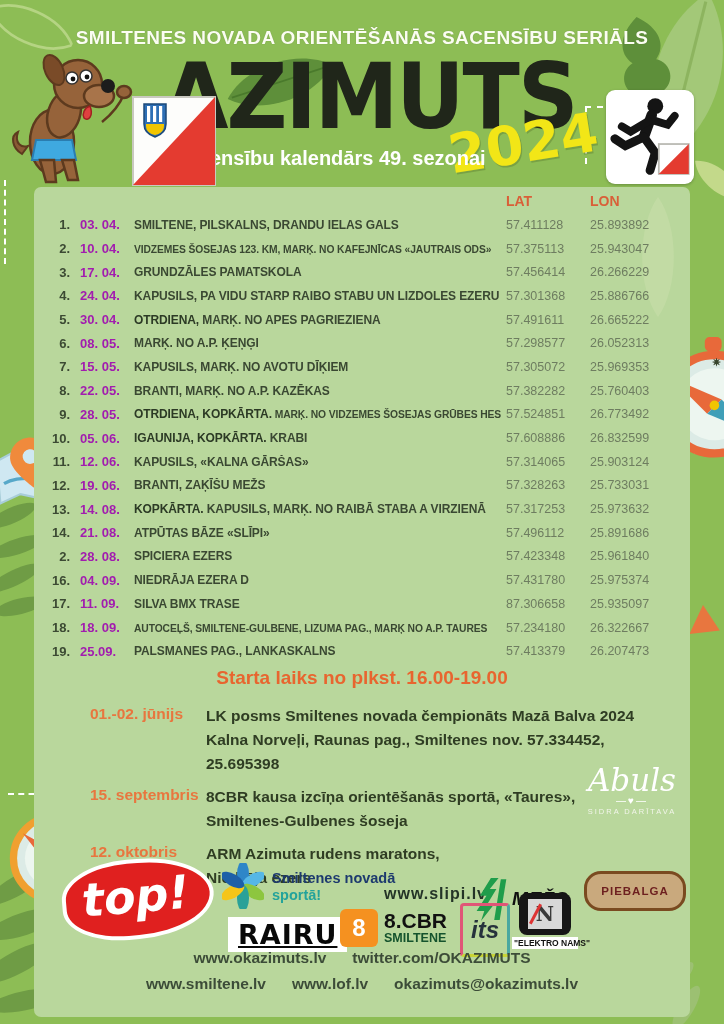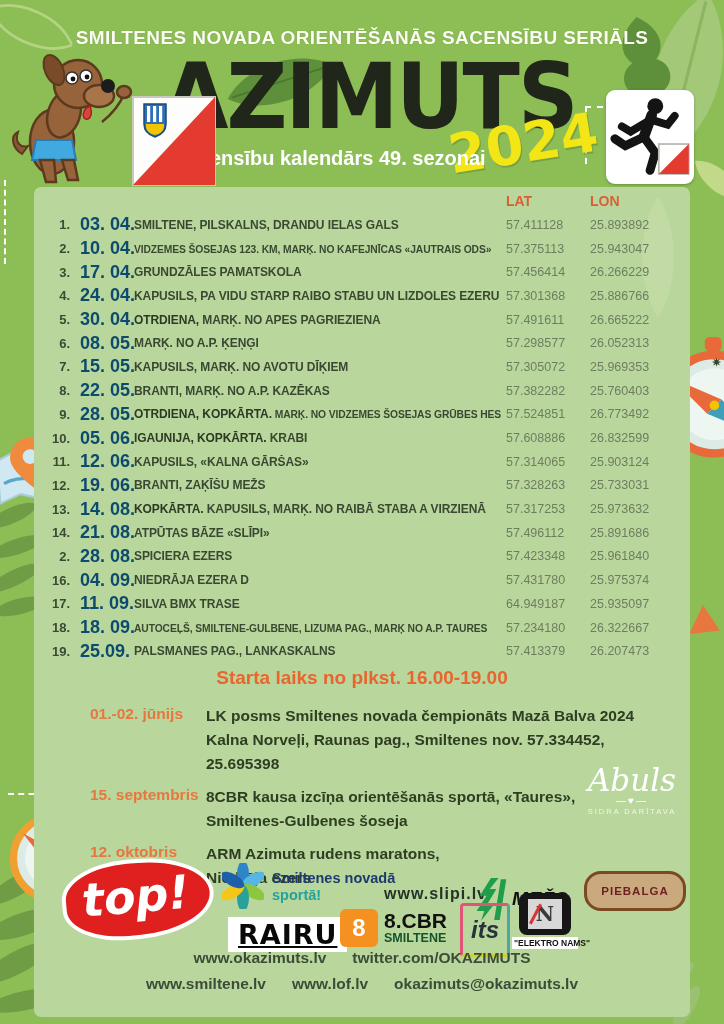--- a/index.html
+++ b/index.html
@@ -27,21 +27,21 @@
 
   
   .panel{position:absolute;left:34px;top:187px;width:656px;height:830px;
     background:#b9d79c;border-radius:7px;}
 
   .cal{position:absolute;top:4px;left:12px;width:632px;}
   .cal-row{display:grid;grid-template-columns:30px 58px 1fr 84px 88px;
     align-items:center;height:23.7px;}
   .cal-row.head{height:20px;margin-bottom:2px;}
   .c-num{text-align:right;padding-right:6px;color:#3c4a33;font-weight:600;font-size:13px;}
-  .c-date{color:#0c4a6e;font-weight:600;font-size:18px;padding-left:4px;white-space:nowrap;}
+  .c-date{color:#a21caf;font-weight:600;font-size:13px;padding-left:4px;white-space:nowrap;}
   .c-name{color:#3a4832;font-weight:600;font-size:12px;white-space:nowrap;
     overflow:hidden;letter-spacing:-.1px;}
   .c-name b{font-weight:800;color:#2c3a25;}
   .row-small .c-name span{font-size:10.3px;}
   .c-lat,.c-lon{color:#6e7d60;font-size:12.5px;font-weight:500;}
   .head .c-lat,.head .c-lon{color:#d95f38;font-weight:800;font-size:14px;}
 
   .start-time{position:absolute;top:480px;left:0;width:100%;text-align:center;
     color:#e8652f;font-size:19px;font-weight:800;}
 
@@ -380,21 +380,21 @@
             <span class="c-date">04. 09.</span>
             <span class="c-name"><b></b><span>NIEDRĀJA EZERA D</span></span>
             <span class="c-lat">57.431780</span>
             <span class="c-lon">25.975374</span>
           </div>
 
           <div class="cal-row">
             <span class="c-num">17.</span>
             <span class="c-date">11. 09.</span>
             <span class="c-name"><b></b><span>SILVA BMX TRASE</span></span>
-            <span class="c-lat">64.949187</span>
+            <span class="c-lat">87.306658</span>
             <span class="c-lon">25.935097</span>
           </div>
 
           <div class="cal-row row-small">
             <span class="c-num">18.</span>
             <span class="c-date">18. 09.</span>
             <span class="c-name"><b></b><span>AUTOCEĻŠ, SMILTENE-GULBENE, LIZUMA PAG., MARĶ NO A.P. TAURES</span></span>
             <span class="c-lat">57.234180</span>
             <span class="c-lon">26.322667</span>
           </div>

